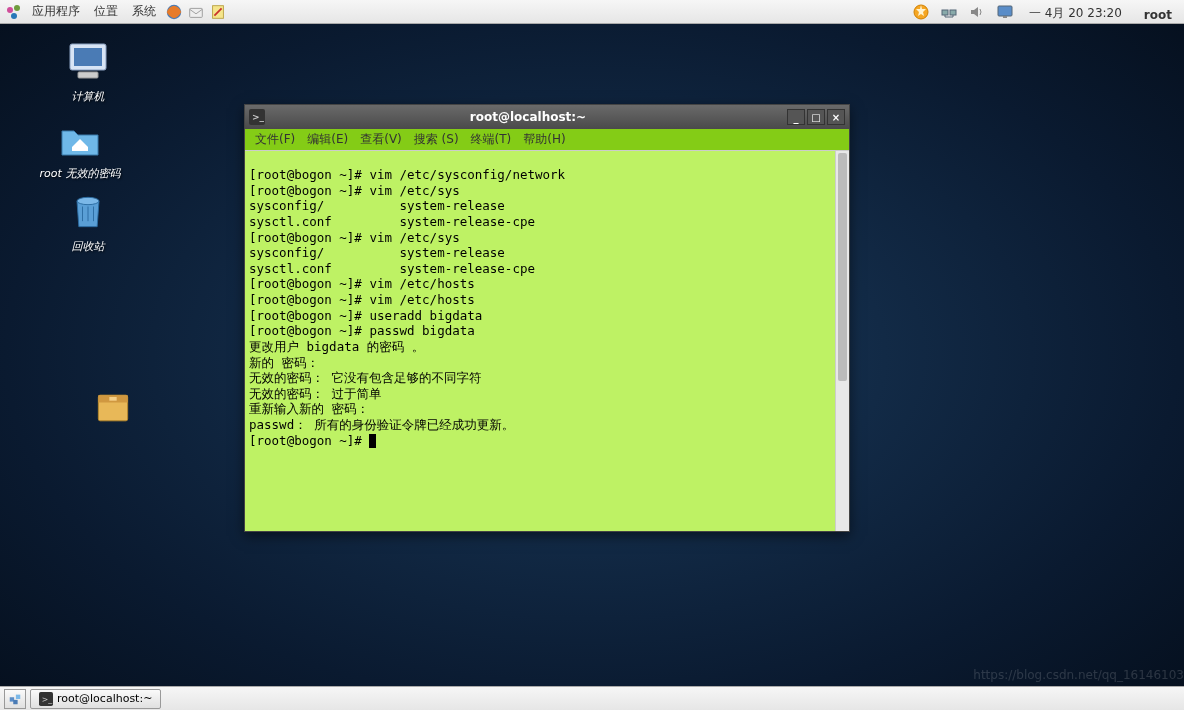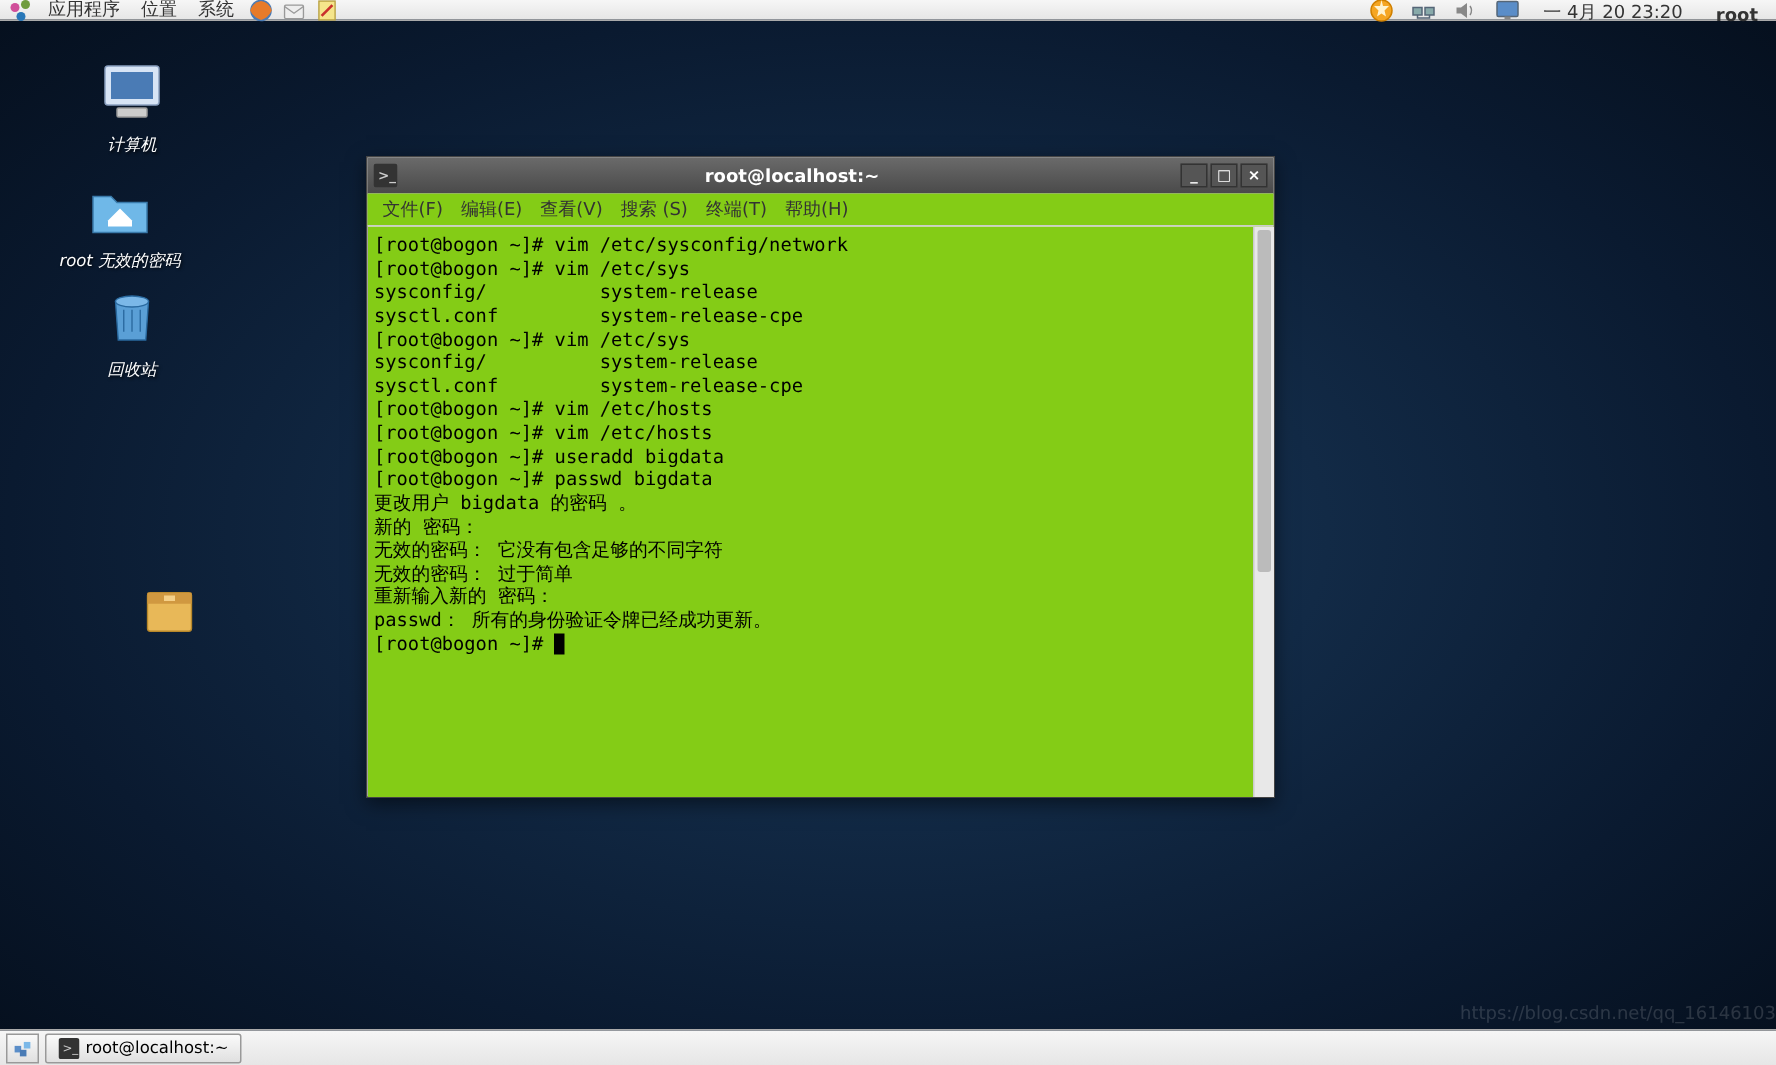--- a/index.html
+++ b/index.html
@@ -9,21 +9,21 @@
       background: radial-gradient(ellipse at center, #1a3a5c 0%, #0a1a30 70%, #050f1d 100%);
       font-family: "DejaVu Sans", Arial, sans-serif;
       font-size: 12px;
       overflow: hidden;
       position: relative;
     }
     
     .top-panel {
       position: absolute;
       top: 0; left: 0; right: 0;
-      height: 14px;
+      height: 24px;
       background: linear-gradient(to bottom, #f6f6f6, #e6e6e6);
       border-bottom: 1px solid #aaa;
       display: flex;
       align-items: center;
       padding: 0 4px;
       color: #333;
     }
     .panel-left { display: flex; align-items: center; gap: 2px; }
     .panel-right { margin-left: auto; display: flex; align-items: flex-end; gap: 8px; }
     .menu-item { padding: 2px 6px; cursor: pointer; }
@@ -85,25 +85,25 @@
       border-bottom: 1px solid #ccc;
       display: flex;
       align-items: center;
       padding: 0 4px;
       font-size: 12px;
       color: #333;
     }
     .menu-bar .menu { padding: 2px 6px; cursor: pointer; }
     .terminal-body {
       flex: 1;
-      background: #84cc16;
+      background: #bef264;
       color: #000;
       font-family: "DejaVu Sans Mono", monospace;
       font-size: 12.5px;
-      padding: 4px 4px;
+      padding: 16px 4px;
       overflow-y: auto;
       white-space: pre;
       line-height: 1.25;
       position: relative;
     }
     .scrollbar {
       position: absolute;
       right: 0; top: 0; bottom: 0;
       width: 14px;
       background: #e8e8e8;

